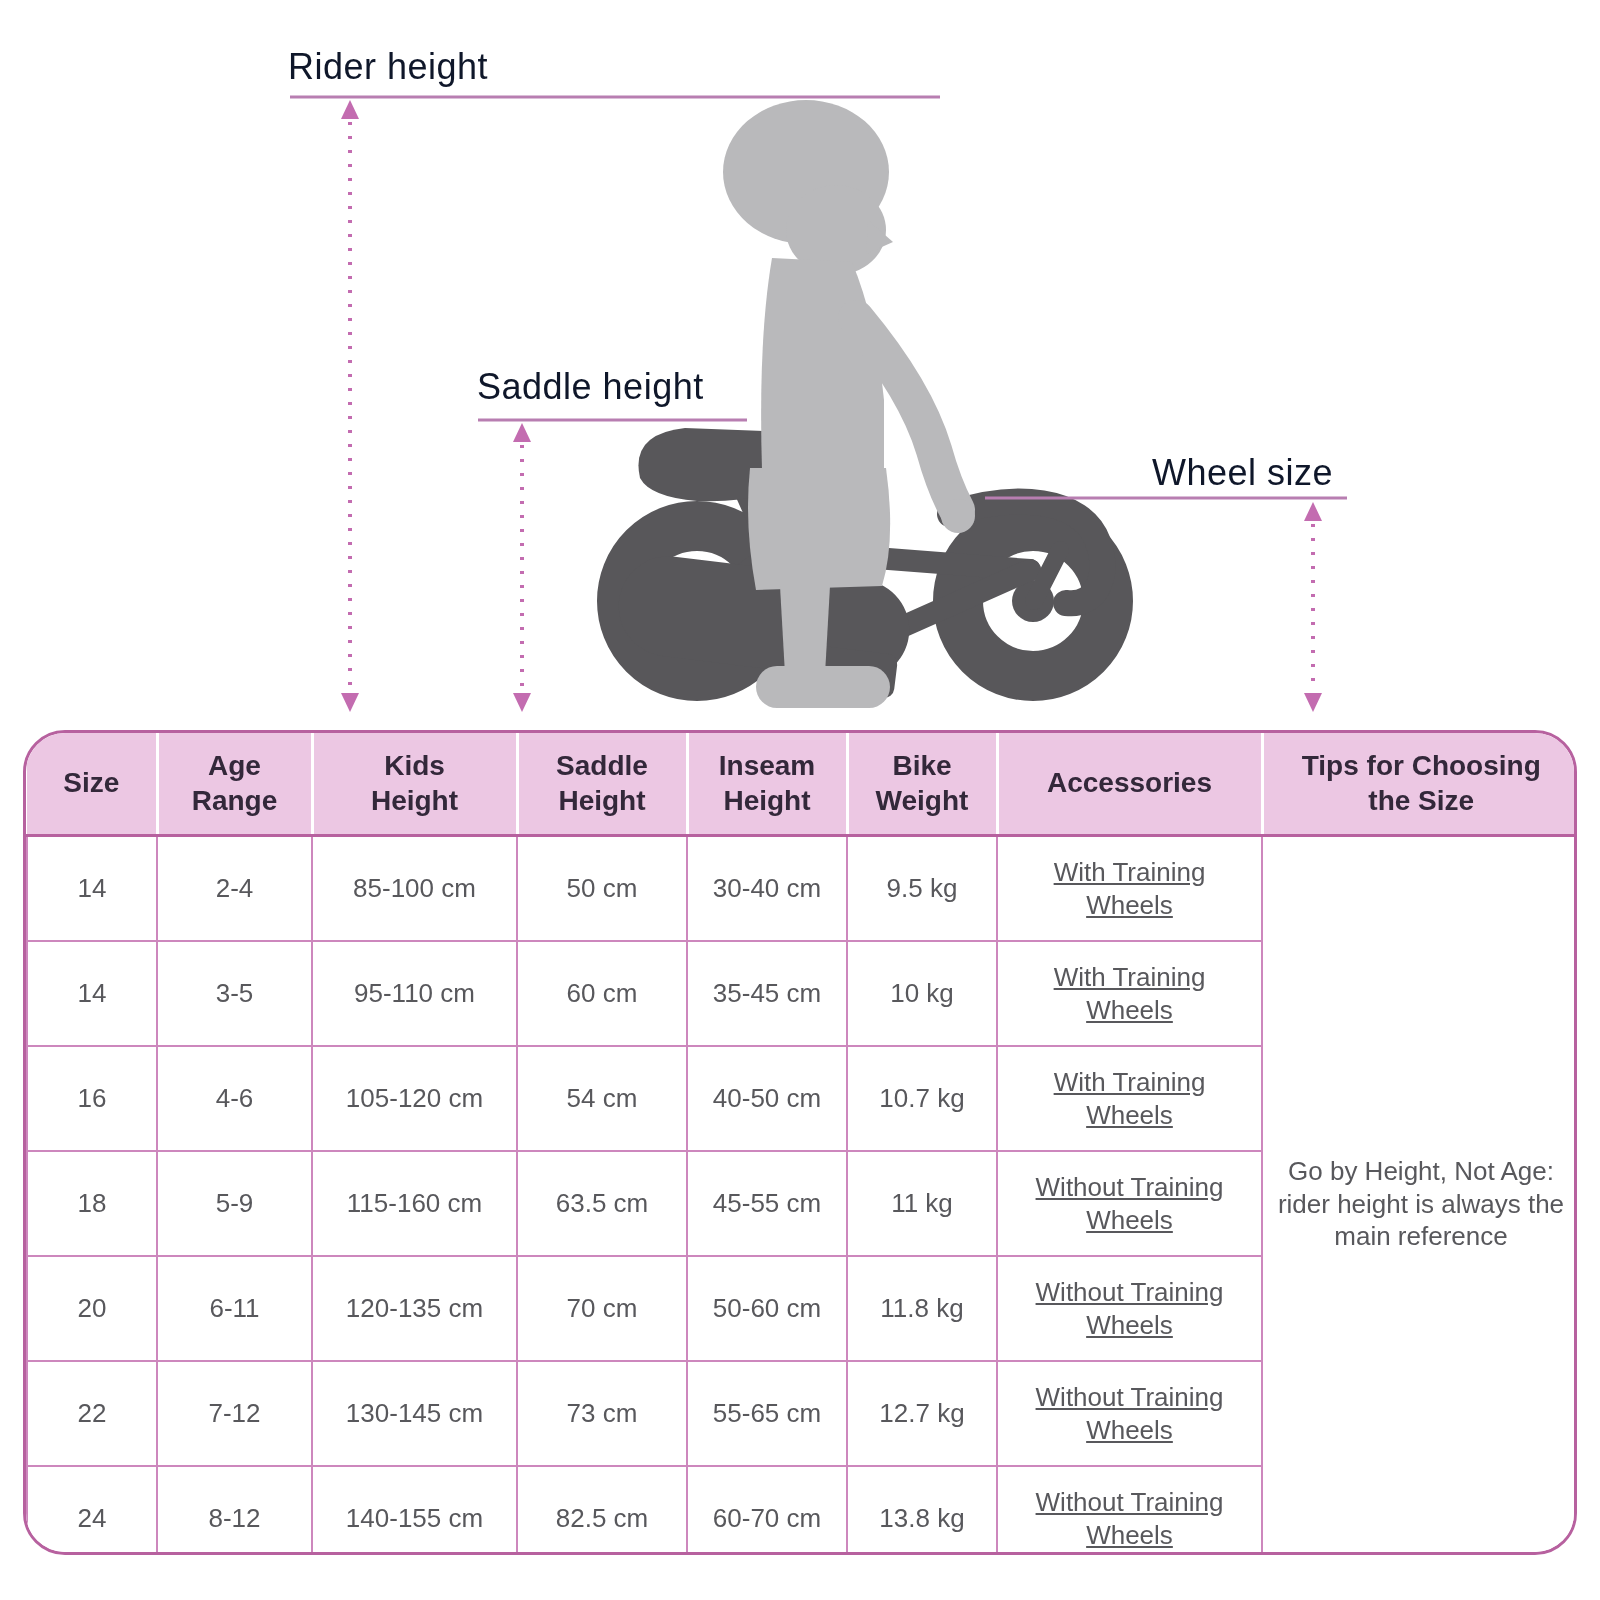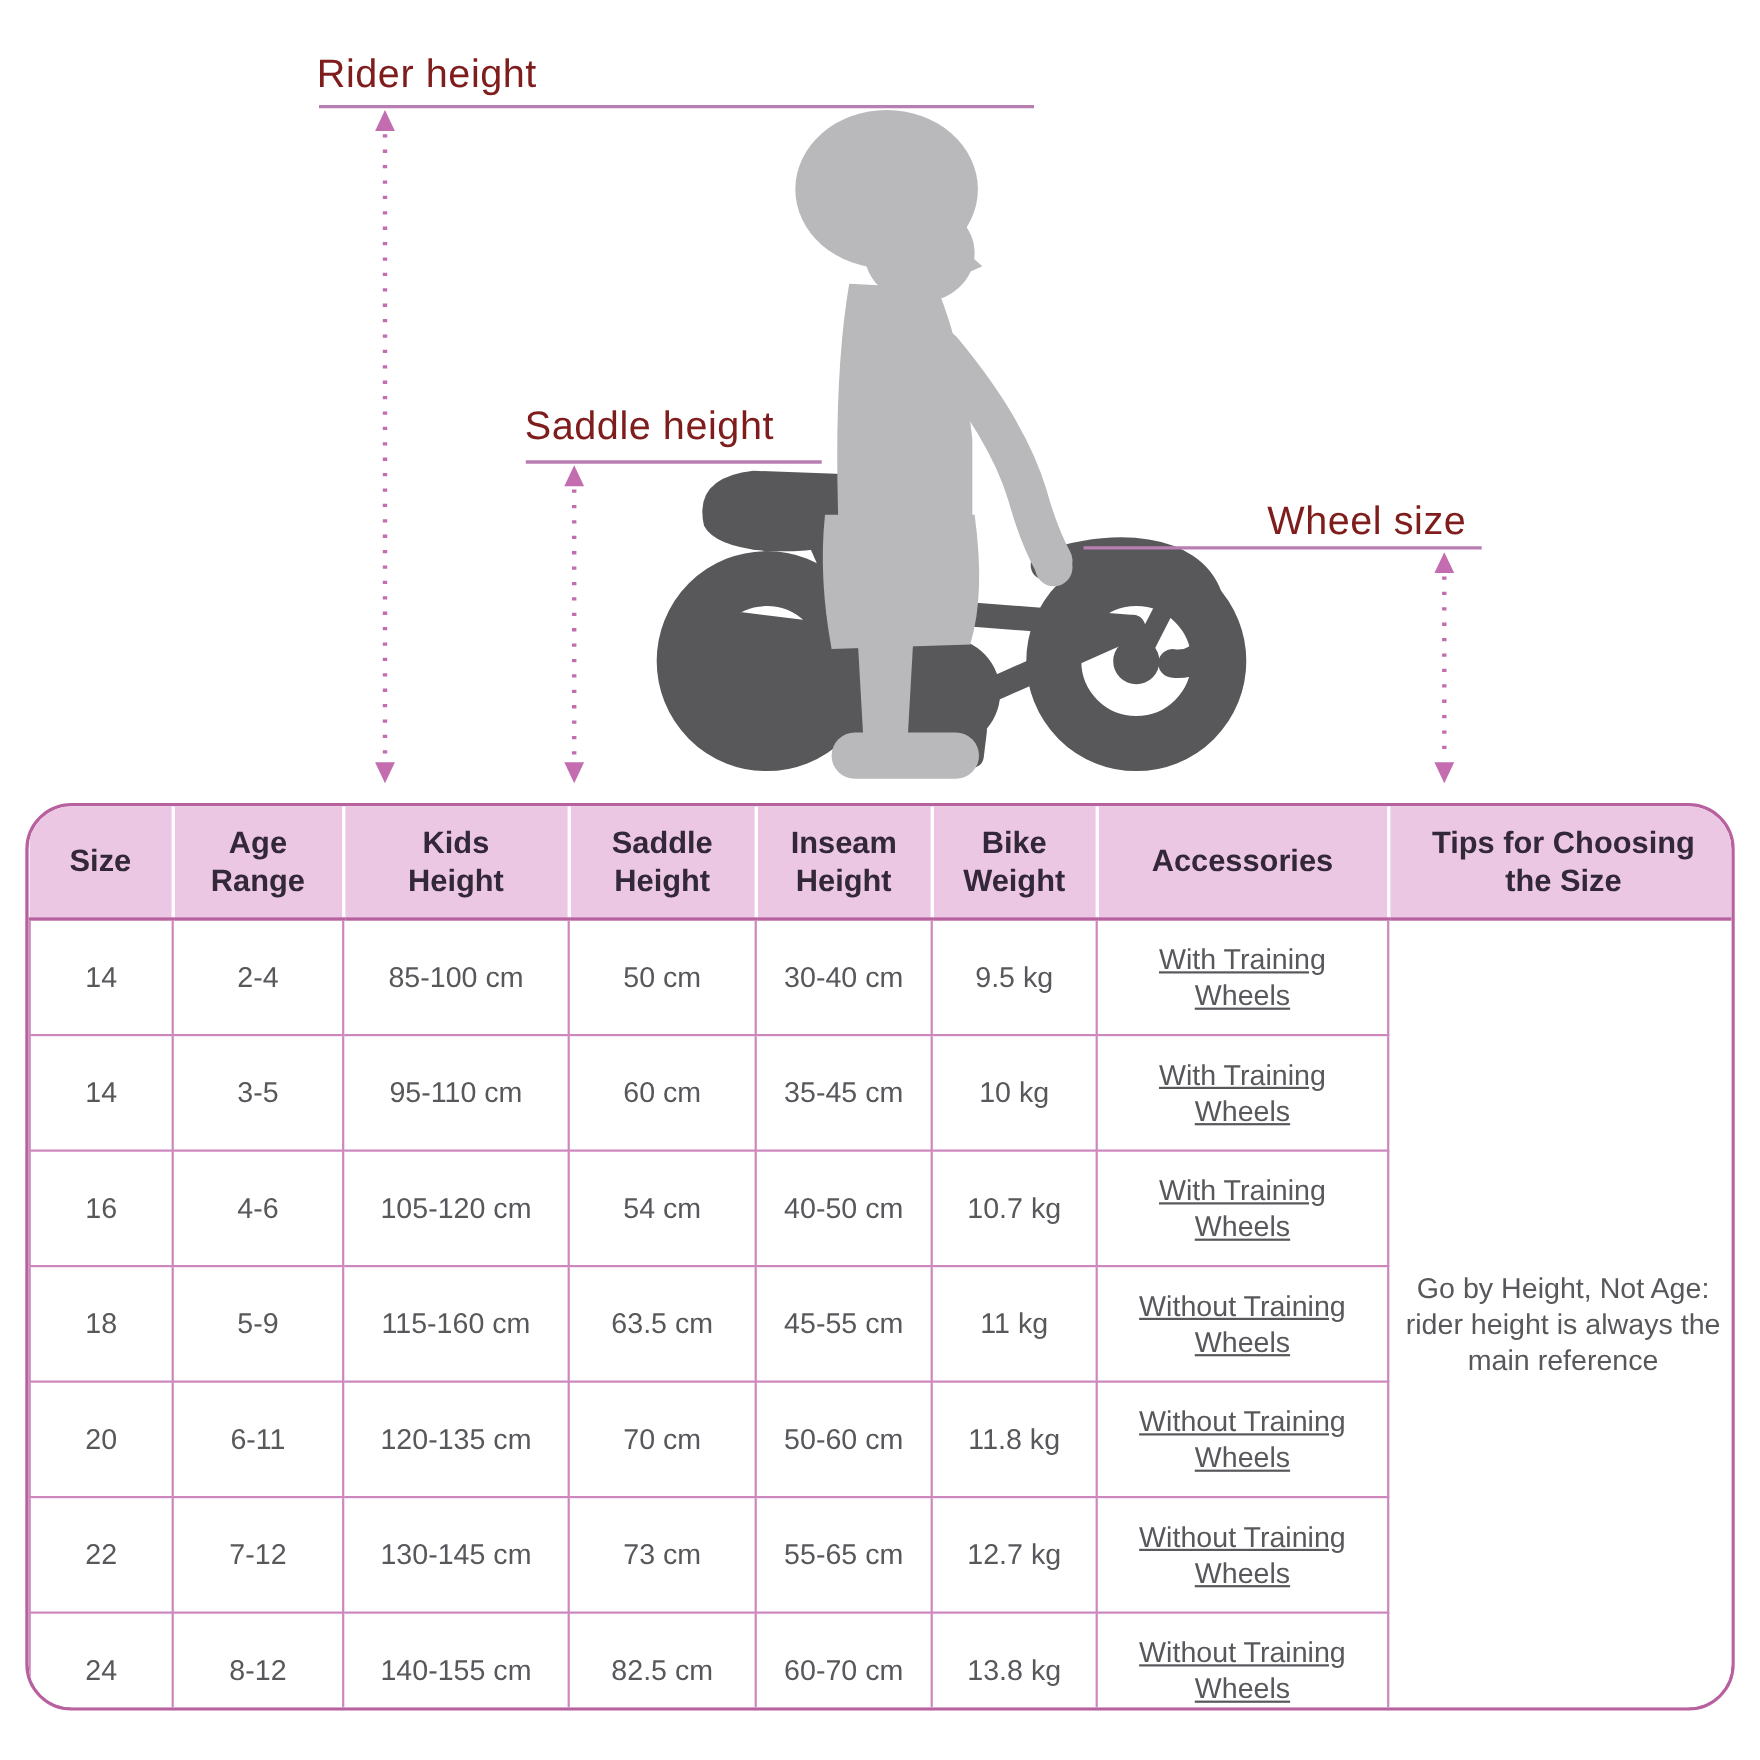--- a/index.html
+++ b/index.html
@@ -2,21 +2,21 @@
 <html><head>
 <meta charset="utf-8">
 <style>
   html,body{margin:0;padding:0;background:#fff;}
   .canvas{
     position:relative;width:1600px;height:1600px;background:#ffffff;overflow:hidden;
     font-family:"Liberation Sans", sans-serif;
   }
   
   .meas-label{
-    position:absolute;font-size:36px;font-weight:500;color:#7f1d1d;letter-spacing:.5px;white-space:nowrap;
+    position:absolute;font-size:36px;font-weight:500;color:#0f172a;letter-spacing:.5px;white-space:nowrap;
   }
   #lbl-rider{left:288px;top:46px;}
   #lbl-saddle{left:477px;top:366px;}
   #lbl-wheel{left:1152px;top:452px;text-align:right;}
   
   #diagram{position:absolute;left:0;top:0;}
   
   .table-wrap{
     position:absolute;left:23px;top:730px;width:1554px;height:825px;
     border:3px solid #b7619f;border-radius:42px;overflow:hidden;background:#fff;box-sizing:border-box;

